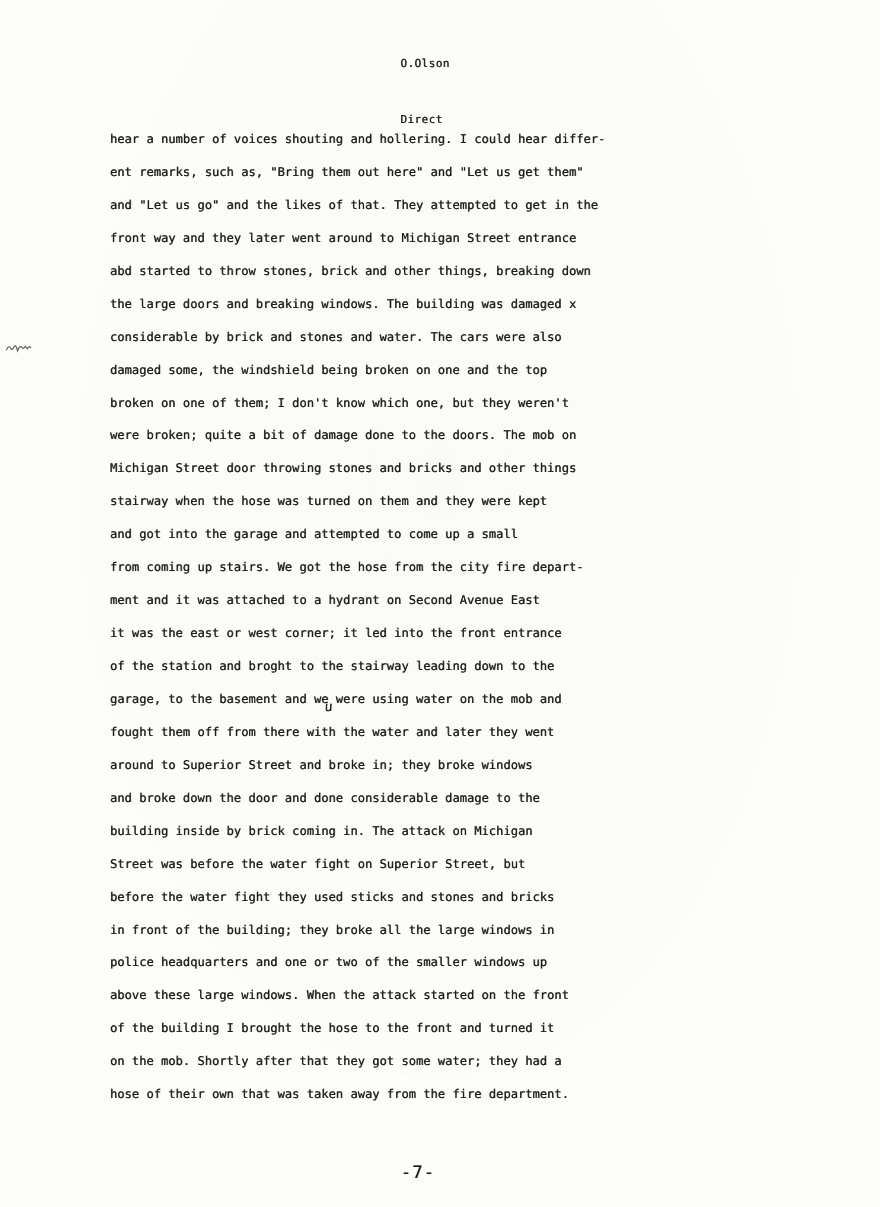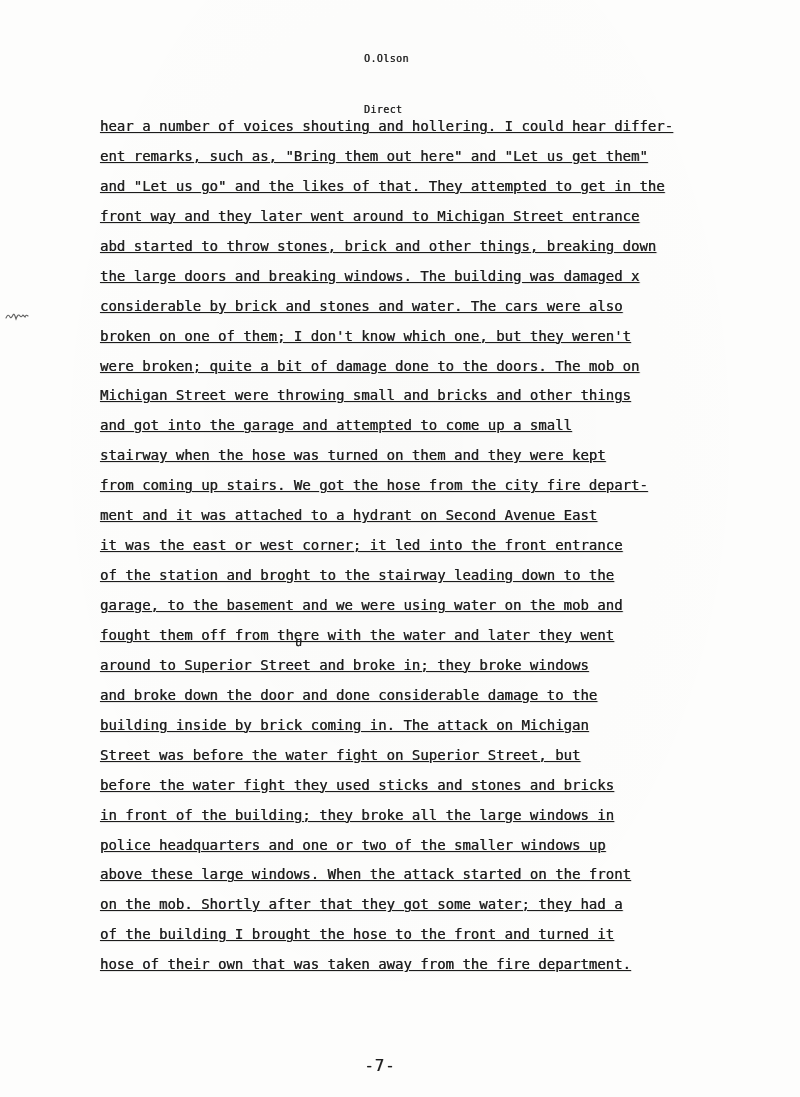--- a/index.html
+++ b/index.html
@@ -29,23 +29,22 @@
     font-size: 10px;
     line-height: 17px;
     letter-spacing: 0.4px;
     white-space: pre;
   }
   .transcript {
     position: absolute;
     top: 112px;
     left: 100px;
     width: 680px;
-    font-size: 14px;
+    font-size: 11px;
     line-height: 29.95px;
-    text-decoration: underline;
   }
   .line {
     white-space: pre;
     height: 29.95px;
   }
   .correction-sup {
     position: absolute;
     left: 295px;
     top: 636px;
     font-size: 12px;
@@ -86,41 +85,42 @@
   </svg>
 
   <div class="transcript typed" id="transcript-body">
       <div class="line">hear a number of voices shouting and hollering. I could hear differ-</div>
       <div class="line">ent remarks, such as, "Bring them out here" and "Let us get them"</div>
       <div class="line">and "Let us go" and the likes of that. They attempted to get in the</div>
       <div class="line">front way and they later went around to Michigan Street entrance</div>
       <div class="line">abd started to throw stones, brick and other things, breaking down</div>
       <div class="line">the large doors and breaking windows. The building was damaged x</div>
       <div class="line">considerable by brick and stones and water. The cars were also</div>
+      <div class="line">damaged some, the windshield being broken on one and the top</div>
       <div class="line">broken on one of them; I don't know which one, but they weren't</div>
       <div class="line">were broken; quite a bit of damage done to the doors. The mob on</div>
-      <div class="line">Michigan Street were throwing small and bricks and other things</div>
+      <div class="line">Michigan Street door throwing stones and bricks and other things</div>
+      <div class="line">stairway when the hose was turned on them and they were kept</div>
       <div class="line">and got into the garage and attempted to come up a small</div>
-      <div class="line">stairway when the hose was turned on them and they were kept</div>
       <div class="line">from coming up stairs. We got the hose from the city fire depart-</div>
       <div class="line">ment and it was attached to a hydrant on Second Avenue East</div>
       <div class="line">it was the east or west corner; it led into the front entrance</div>
       <div class="line">of the station and broght to the stairway leading down to the</div>
       <div class="line">garage, to the basement and we were using water on the mob and</div>
       <div class="line">fought them off from there with the water and later they went</div>
       <div class="line">around to Superior Street and broke in; they broke windows</div>
       <div class="line">and broke down the door and done considerable damage to the</div>
       <div class="line">building inside by brick coming in. The attack on Michigan</div>
       <div class="line">Street was before the water fight on Superior Street, but</div>
       <div class="line">before the water fight they used sticks and stones and bricks</div>
       <div class="line">in front of the building; they broke all the large windows in</div>
       <div class="line">police headquarters and one or two of the smaller windows up</div>
       <div class="line">above these large windows. When the attack started on the front</div>
+      <div class="line">of the building I brought the hose to the front and turned it</div>
       <div class="line">on the mob. Shortly after that they got some water; they had a</div>
-      <div class="line">of the building I brought the hose to the front and turned it</div>
       <div class="line">hose of their own that was taken away from the fire department.</div>
     </div>
 
   <span class="correction-sup typed">u</span>
 
   <div class="page-footer typed">-7-</div>
 
 </div>
 
 </body></html>

